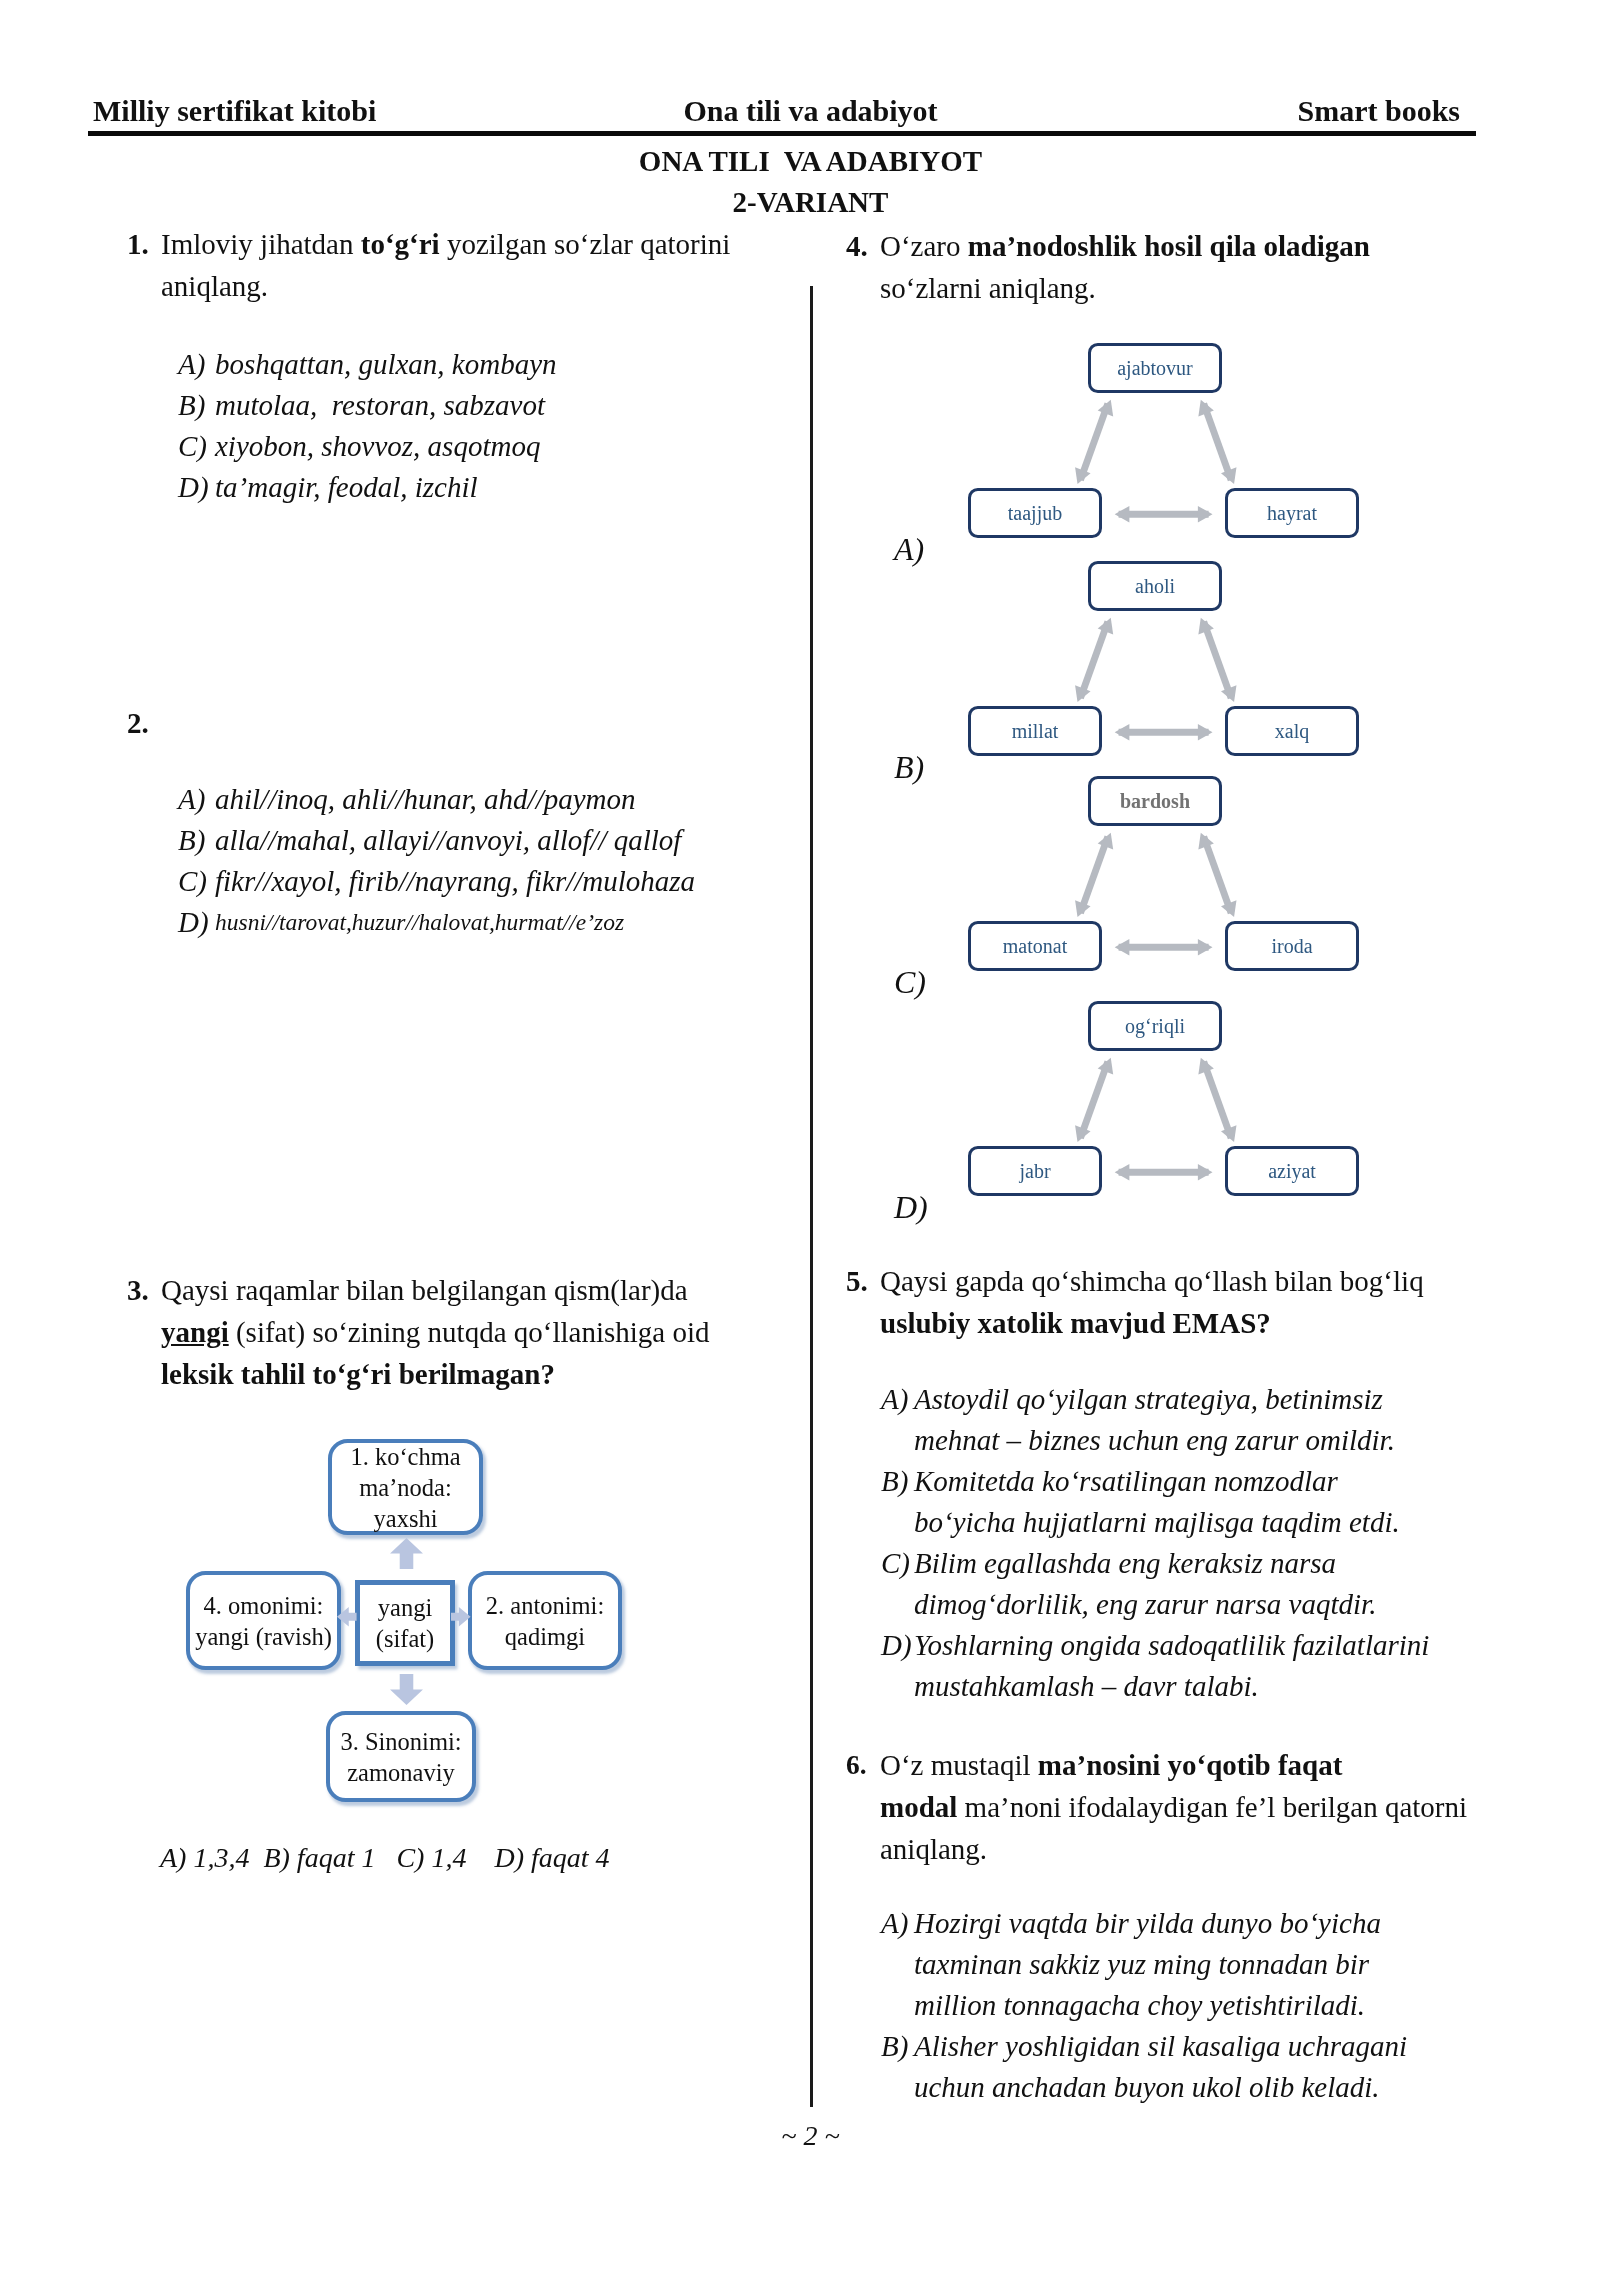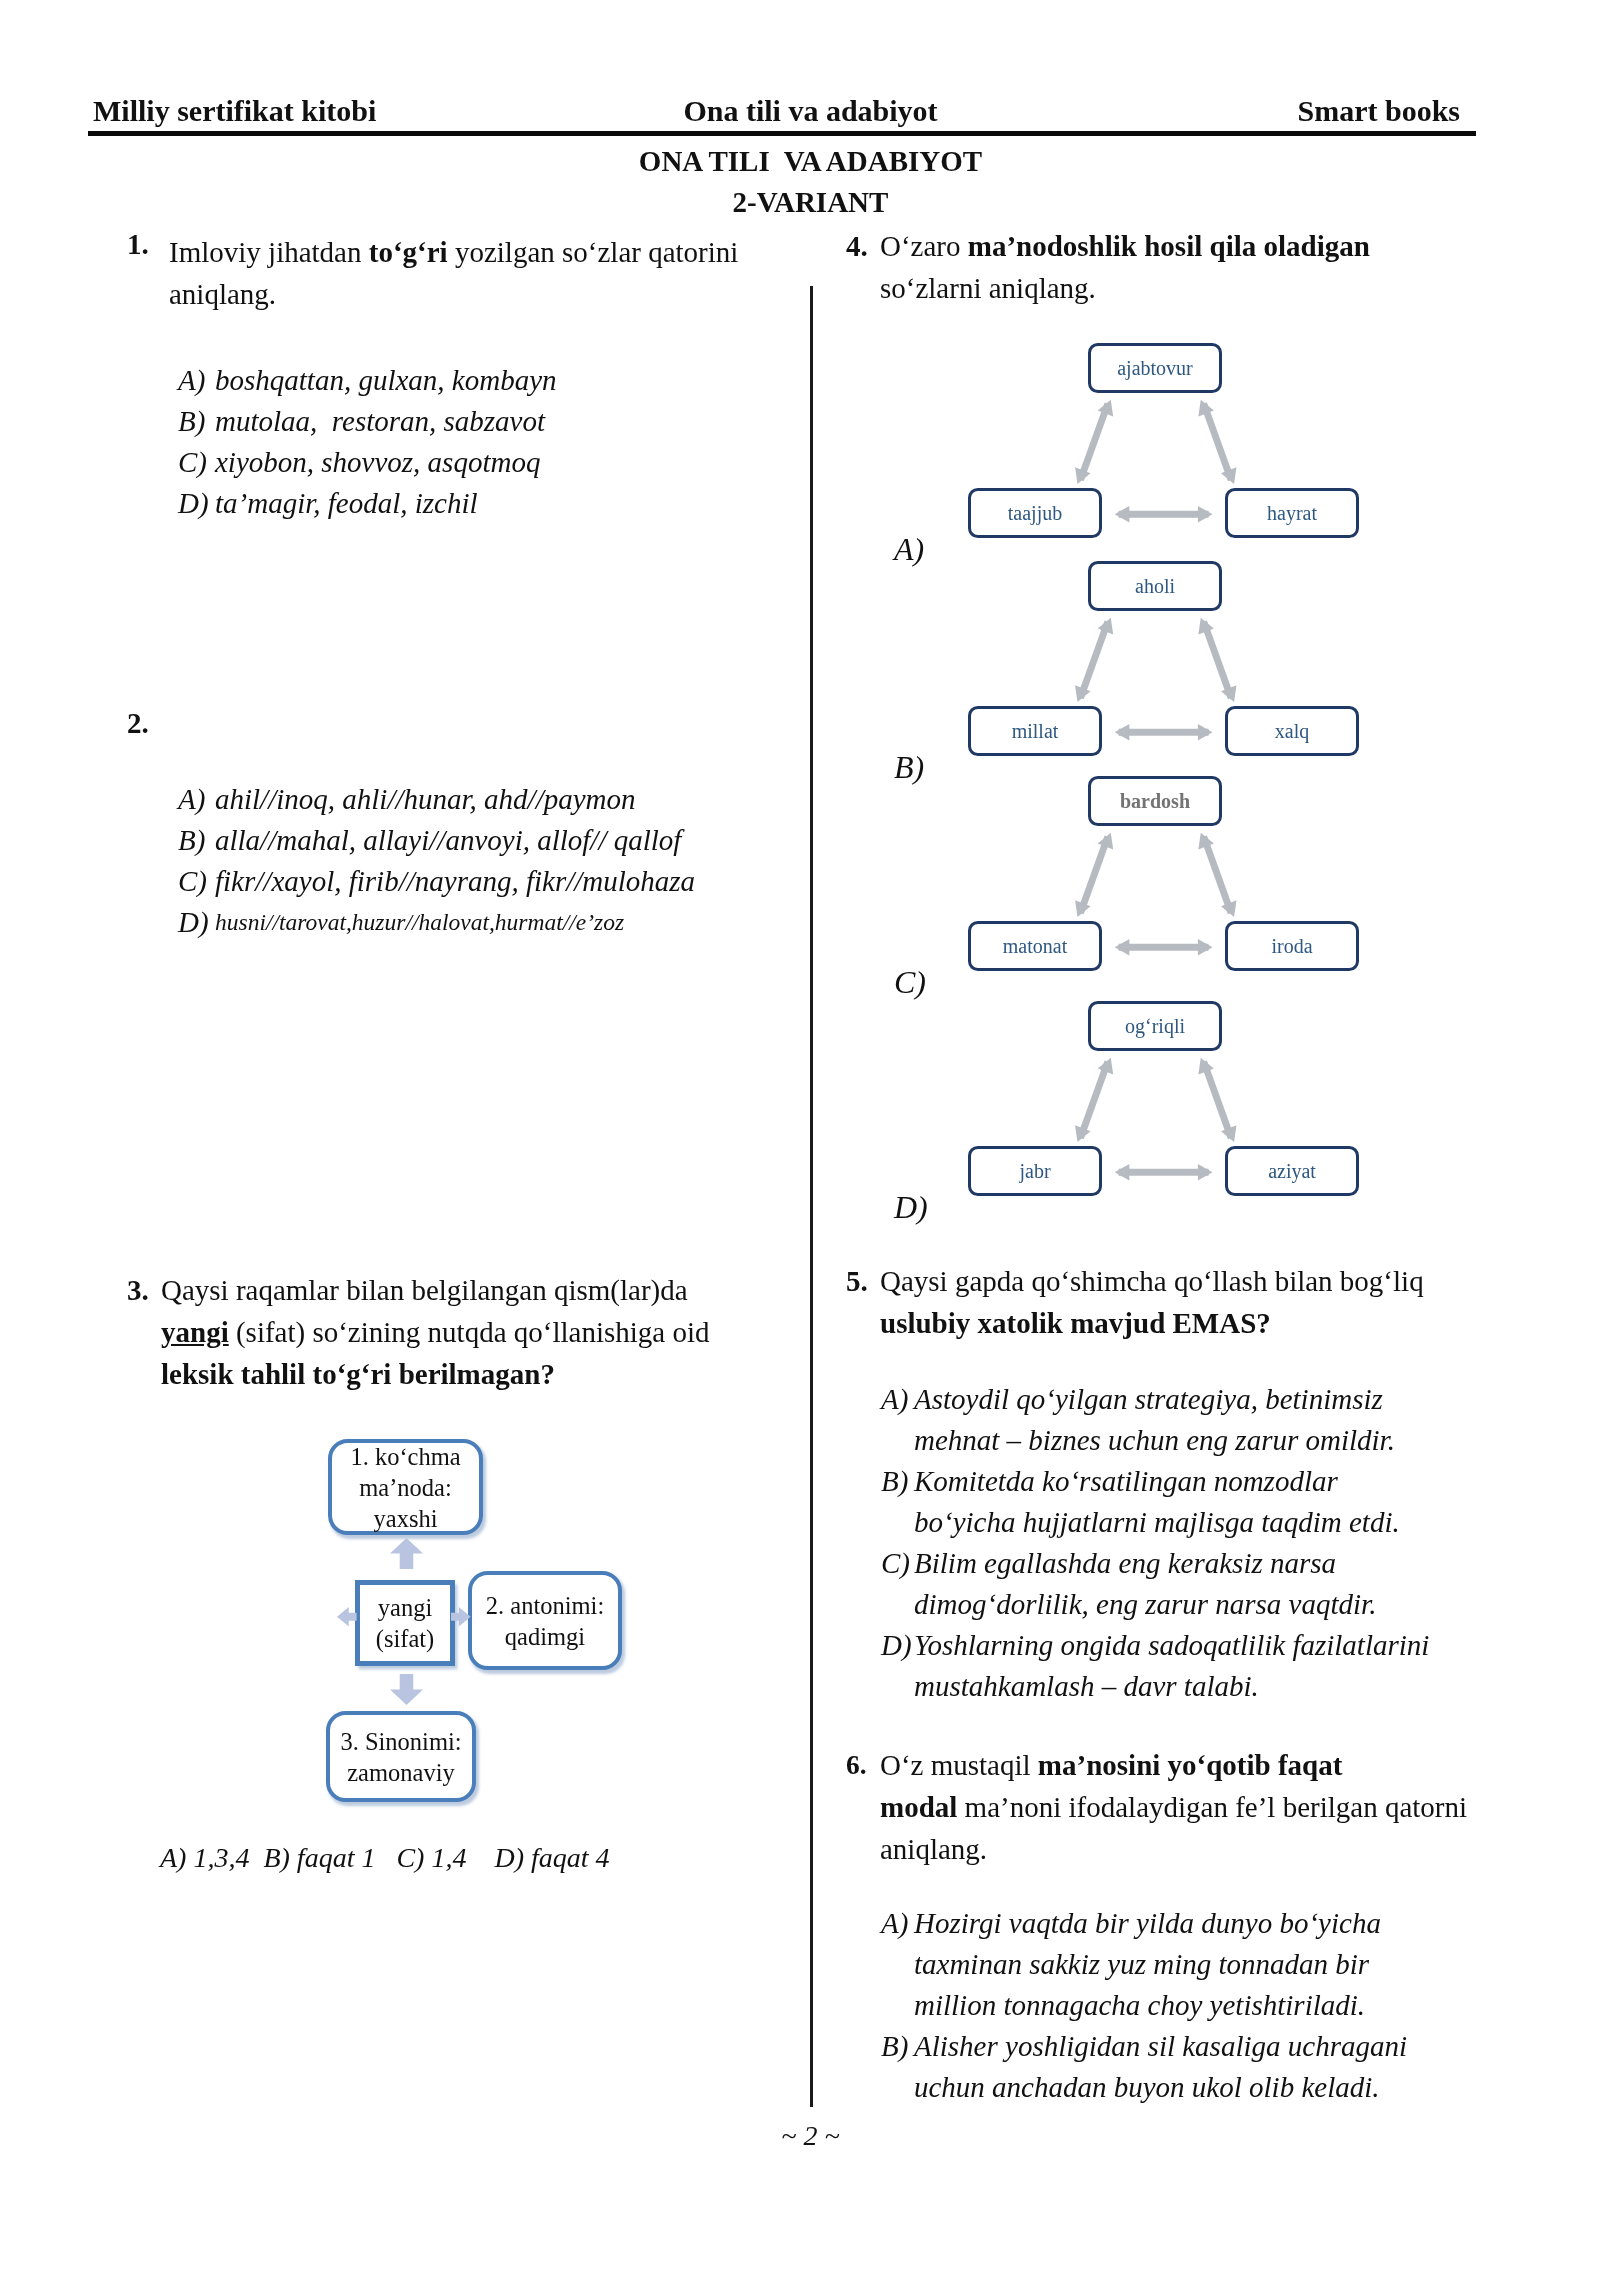--- a/index.html
+++ b/index.html
@@ -74,21 +74,21 @@
   <div class="abs hdr" id="hdr-center" style="top:94px;">Ona tili va adabiyot</div>
   <div class="abs hdr" style="right:161px; top:94px;">Smart books</div>
   <div class="abs" id="hdr-rule"></div>
   <div class="abs" id="doc-title">ONA TILI  VA ADABIYOT</div>
   <div class="abs" id="doc-variant">2-VARIANT</div>
   <div class="abs" id="col-divider"></div>
 
   <div class="q" style="left:127px; top:223px; width:686px;">
     <div class="q-head">
       <span class="q-num">1.</span>
-      <p class="q-text" style="margin:8px;"><span>Imloviy jihatdan </span><b>to‘g‘ri</b><span> yozilgan so‘zlar qatorini aniqlang.</span></p>
+      <p class="q-text" style="margin:0;"><span>Imloviy jihatdan </span><b>to‘g‘ri</b><span> yozilgan so‘zlar qatorini aniqlang.</span></p>
     </div>
     <div class="opts" style="margin-top:37px;">
       <div class="opt optL">
           <span class="lab">A)</span>
           <span class="txt">boshqattan, gulxan, kombayn</span>
         </div>
       <div class="opt optL">
           <span class="lab">B)</span>
           <span class="txt">mutolaa,  restoran, sabzavot</span>
         </div>
@@ -130,20 +130,22 @@
   <div class="q" style="left:127px; top:1269px; width:706px; height:627px;">
     <div class="q-head">
       <span class="q-num">3.</span>
       <p class="q-text" style="margin:0;"><span>Qaysi raqamlar bilan belgilangan qism(lar)da </span><b class="ul">yangi</b><span> (sifat) so‘zining nutqda qo‘llanishiga oid </span><b>leksik tahlil to‘g‘ri berilmagan?</b></p>
     </div>
 
     <div class="d3">
       <div class="box bt">1. ko‘chma
 ma’noda:
 yaxshi</div>
+      <div class="box bl">4. omonimi:
+yangi (ravish)</div>
       <div class="box bc">yangi
 (sifat)</div>
       <div class="box br">2. antonimi:
 qadimgi</div>
       <div class="box bb">3. Sinonimi:
 zamonaviy</div>
       <svg class="up" width="33" height="31" viewBox="0 0 34 32">
           <polygon points="17,0 34,16 24,16 24,32 10,32 10,16 0,16" fill="#b9c5e0"></polygon>
         </svg>
       <svg class="down" width="33" height="31" viewBox="0 0 34 32">

